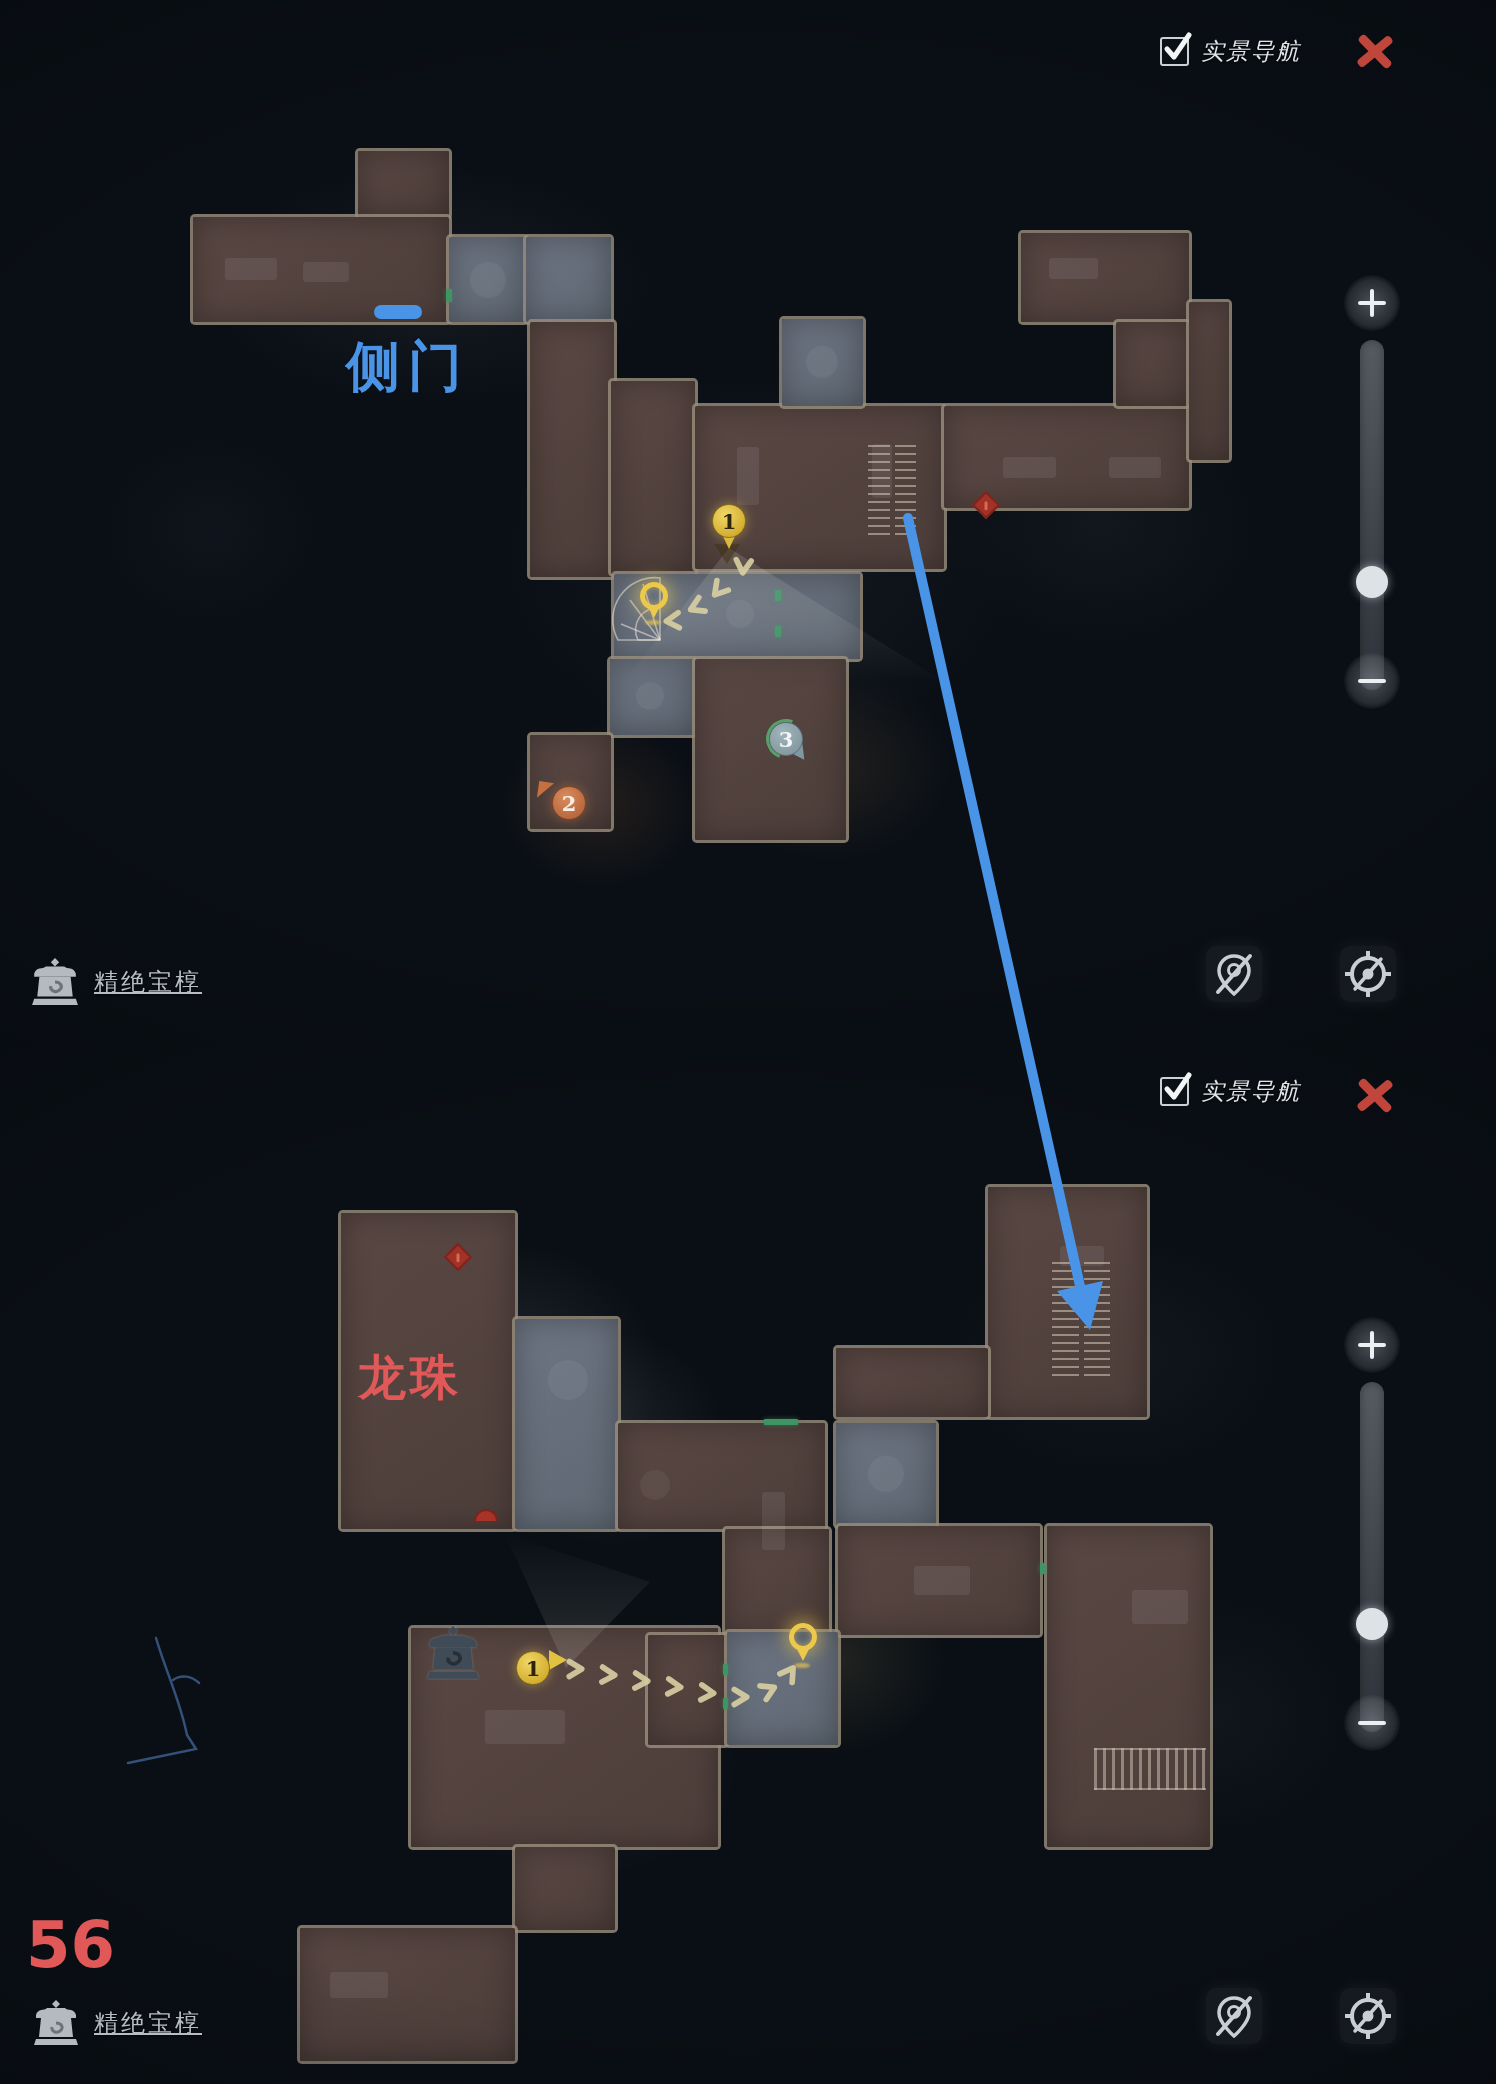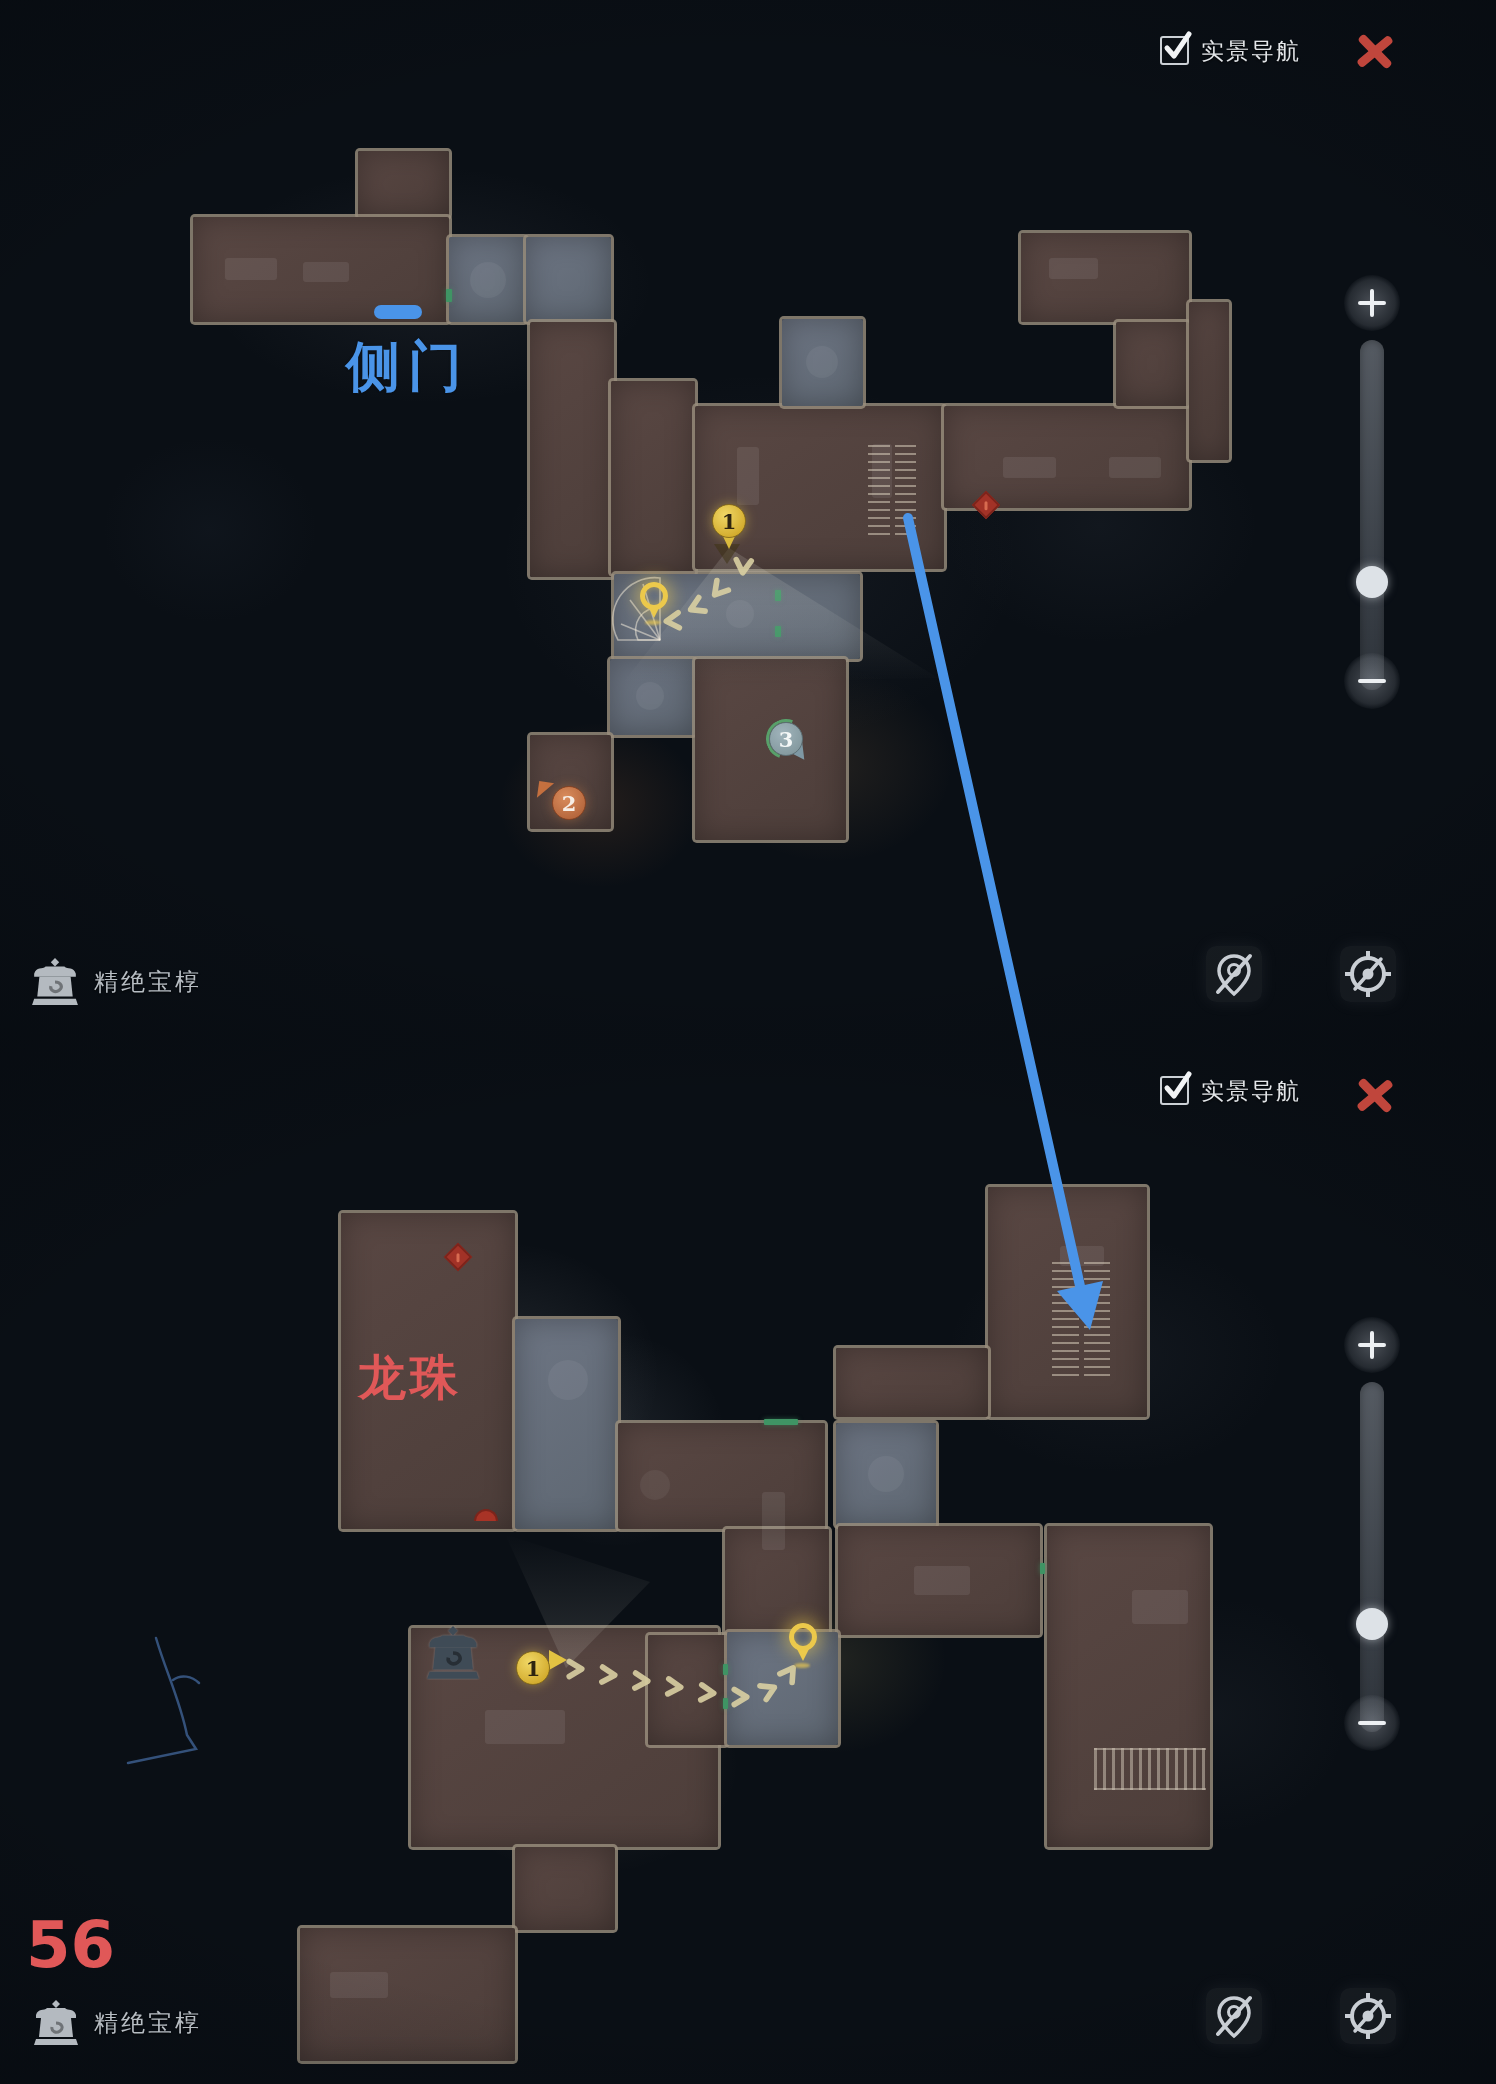--- a/index.html
+++ b/index.html
@@ -33,38 +33,38 @@
   .teal-c::before{content:"";position:absolute;inset:-4px;border-radius:50%;border:3px solid transparent;
             border-top-color:#58a06a;border-left-color:#58a06a;transform:rotate(-25deg);}
   .tri{position:absolute;width:0;height:0;}
   .ringpin{position:absolute;width:28px;height:28px;border:5px solid #ecc94b;border-radius:50%;box-sizing:border-box;
            box-shadow:0 0 16px 5px rgba(240,205,80,0.45), inset 0 0 6px rgba(240,205,80,0.5);}
   .pinbase{position:absolute;width:16px;height:5px;border-radius:50%;background:rgba(240,205,80,0.65);filter:blur(1px);}
   .reddiamond{position:absolute;width:20px;height:20px;transform:rotate(45deg);background:#a23227;border:2px solid #7c241b;box-sizing:border-box;}
   .reddiamond::after{content:"";position:absolute;left:7px;top:4px;width:3px;height:9px;background:#d86a50;border-radius:2px;transform:rotate(-45deg);}
   .redarc{position:absolute;width:24px;height:12px;background:#a83326;border-radius:12px 12px 0 0;border:2px solid #7c241b;border-bottom:none;box-sizing:border-box;}
   
-  .navrow{position:absolute;display:flex;gap:12px;}
+  .navrow{position:absolute;display:flex;align-items:center;gap:12px;font-style:italic;}
   .checkbox{position:relative;width:29px;height:29px;border:2.5px solid #ccd1d6;border-radius:3px;background:rgba(15,19,25,0.45);box-sizing:border-box;}
   .checkbox svg{position:absolute;left:-3px;top:-9px;}
   .navlabel{color:#e3e6e9;font-size:23px;letter-spacing:2px;text-shadow:0 1px 2px rgba(0,0,0,0.8);}
   .closex{position:absolute;width:46px;height:46px;}
   .closex span{position:absolute;left:2px;top:19px;width:42px;height:9px;border-radius:4px;background:#c0463c;}
   .closex span:nth-child(1){transform:rotate(46deg);}
   .closex span:nth-child(2){transform:rotate(-40deg);}
   .zbtn{position:absolute;width:56px;height:56px;border-radius:50%;
         background:radial-gradient(circle, rgba(208,214,224,0.32) 0%, rgba(208,214,224,0.14) 58%, rgba(208,214,224,0) 74%);}
   .zbtn .h{position:absolute;left:14px;top:26px;width:28px;height:4px;border-radius:2px;background:#edf0f3;}
   .zbtn .v{position:absolute;left:26px;top:14px;width:4px;height:28px;border-radius:2px;background:#edf0f3;}
   .ztrack{position:absolute;width:24px;border-radius:12px;
         background:linear-gradient(180deg, rgba(188,195,205,0.42), rgba(138,146,156,0.28));box-shadow:inset 0 0 8px rgba(0,0,0,0.35);}
   .zknob{position:absolute;width:32px;height:32px;border-radius:50%;background:#dde2e7;
         box-shadow:0 0 10px rgba(222,228,234,0.55);}
   .hudlabel{position:absolute;display:flex;align-items:center;gap:14px;color:#b7bdc3;font-size:24px;letter-spacing:3px;
-        text-shadow:0 1px 2px rgba(0,0,0,0.8);}
+        text-shadow:0 1px 2px rgba(0,0,0,0.8);text-decoration:underline;}
   .hudbtn{position:absolute;width:56px;height:56px;display:flex;align-items:center;justify-content:center;
         border-radius:10px;background:rgba(255,255,255,0.05);box-shadow:0 0 18px rgba(200,210,220,0.08);}
   
   .anno-blue{position:absolute;color:#4a94e8;font-size:54px;letter-spacing:8px;font-weight:bold;text-shadow:0 0 2px rgba(0,0,0,0.5);}
   .anno-red{position:absolute;color:#e05858;font-weight:bold;}
   .bluedash{position:absolute;width:48px;height:14px;border-radius:7px;background:#4a94e8;}
 </style>
 </head>
 <body>
 

